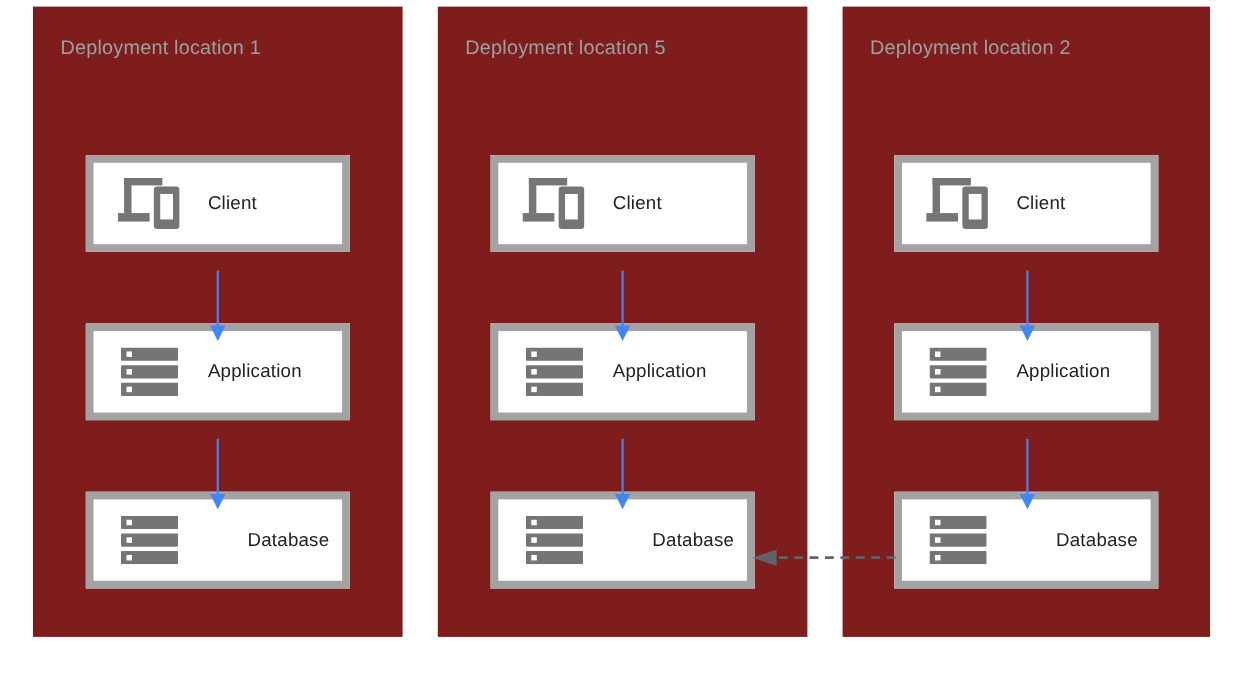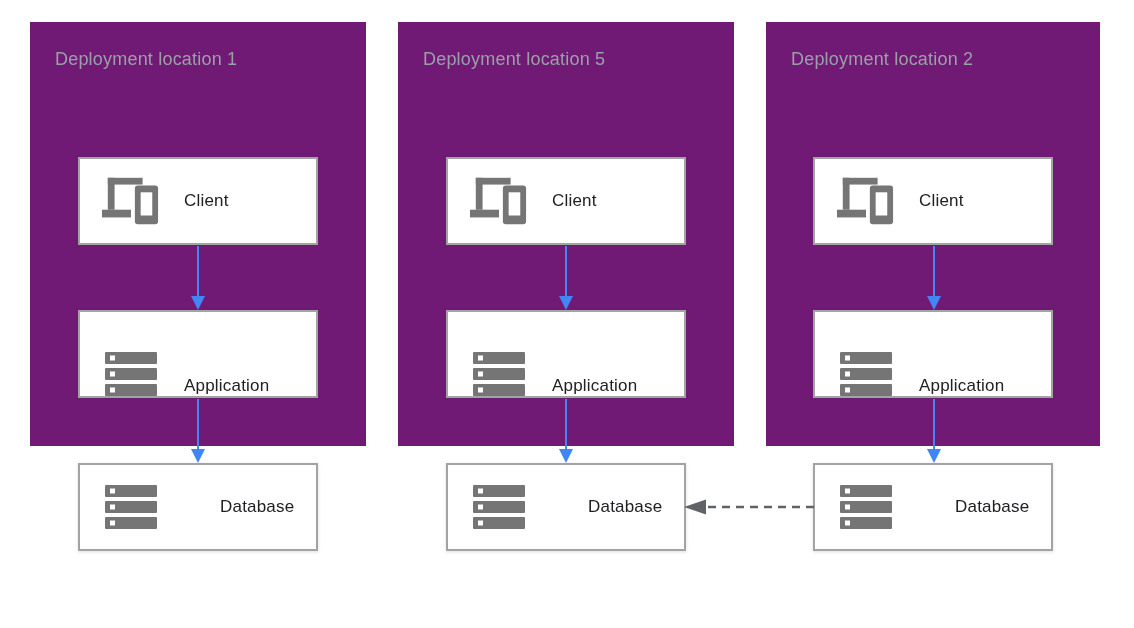--- a/index.html
+++ b/index.html
@@ -9,51 +9,51 @@
     width: 1134px; height: 628px;
     position: relative;
     overflow: hidden;
   }
   .canvas {
     position: absolute; left: 0; top: 0;
     width: 1134px; height: 628px;
   }
   .zone {
     position: absolute;
-    top: 22px;
-    height: 424px;
+    top: 6px;
+    height: 573px;
     width: 336px;
-    background: #701a75;
+    background: #7f1d1d;
   }
   .zone.z1 { left: 30px; }
   .zone.z2 { left: 398px; }
   .zone.z3 { left: 766px; width: 334px; }
   .zone-title {
     position: absolute;
     left: 25px; top: 26px;
     font-size: 18px;
     line-height: 22px;
     color: #9aa0a6;
     letter-spacing: 0.2px;
     white-space: nowrap;
   }
   .node {
     position: absolute;
     left: 48px;
     width: 240px; height: 88px;
     background: #ffffff;
-    border: 2px solid #a3a3a3;
+    border: 7px solid #a3a3a3;
     box-shadow: 0 1px 3px rgba(60,64,67,0.18);
     display: flex;
     align-items: center;
     padding-left: 22px;
   }
   .zone.z3 .node { left: 47px; }
   .node.row1 { top: 135px; }
-  .node.row2 { top: 288px; align-items: flex-end; }
+  .node.row2 { top: 288px; }
   .node.row3 { top: 441px; gap: 36px; }
   .node .icon-wrap {
     width: 58px;
     display: flex;
     align-items: center;
     justify-content: center;
     flex: none;
   }
   .node .label {
     margin-left: 24px;

